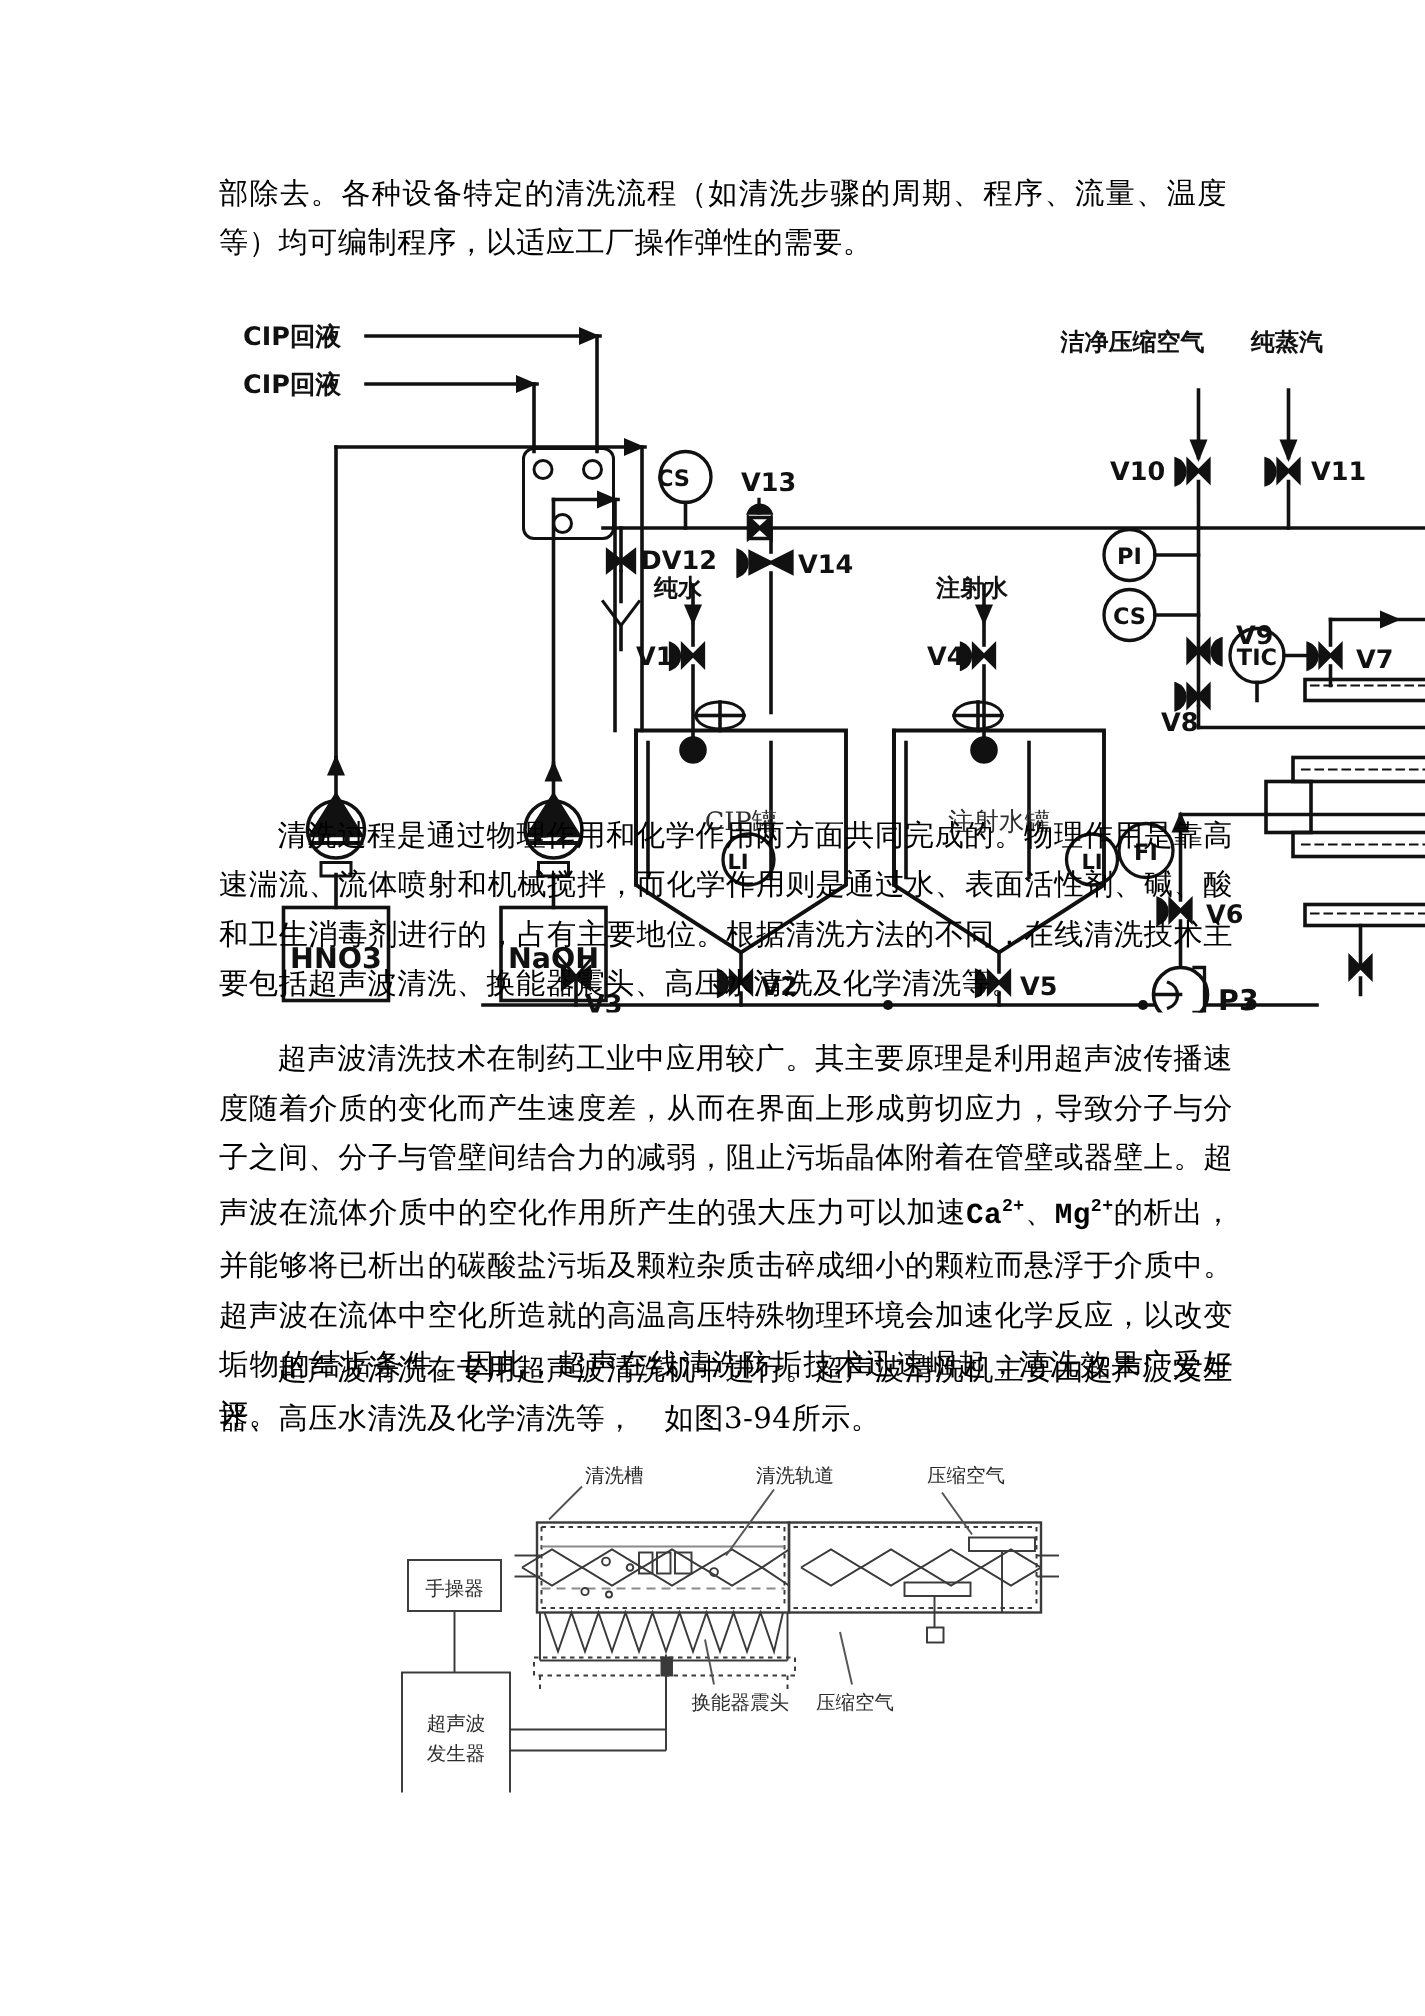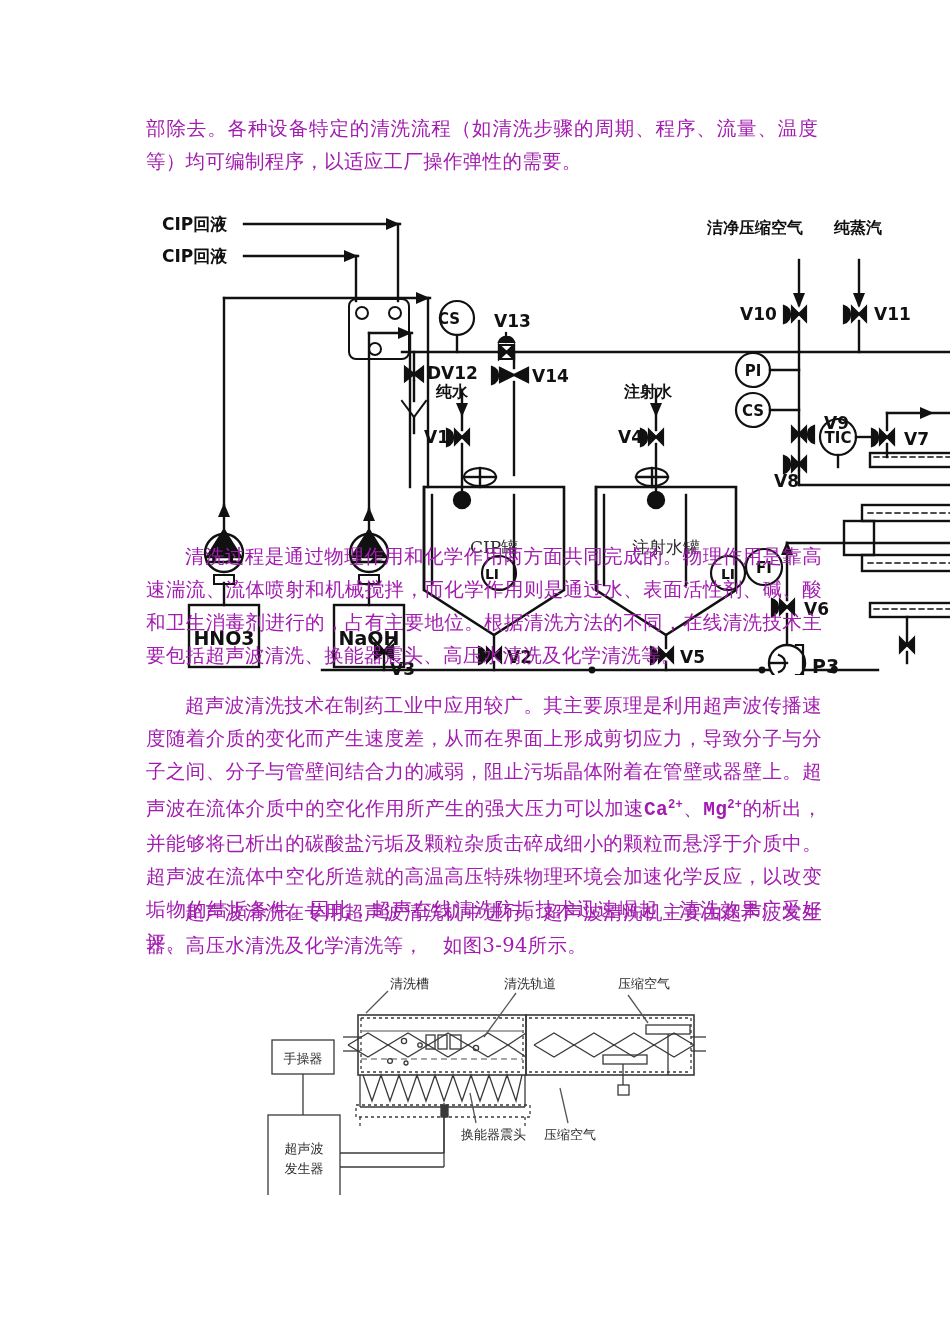--- a/index.html
+++ b/index.html
@@ -2,21 +2,21 @@
 <html><head>
 <meta charset="utf-8">
 <style>
   html,body{margin:0;padding:0;background:#ffffff;}
   body{width:950px;height:1344px;position:relative;overflow:hidden;
        font-family:"DejaVu Serif","Liberation Serif",serif;color:#1a1a1a;}
 
   
   .page{position:absolute;inset:0;}
   .para{position:absolute;font-size:19.5px;line-height:33px;letter-spacing:.3px;
-        color:#a21caf;text-align:justify;}
+        color:#000000;text-align:justify;}
   .para.ind{text-indent:39px;}
   .sup{font-size:.62em;vertical-align:super;}
   .lat{font-family:Liberation Mono, monospace;}
 
   
   .cap{position:absolute;font-size:15px;color:#3a3a3a;white-space:pre;}
 
   
   .dg{position:absolute;}
   .dg svg{display:block;}

